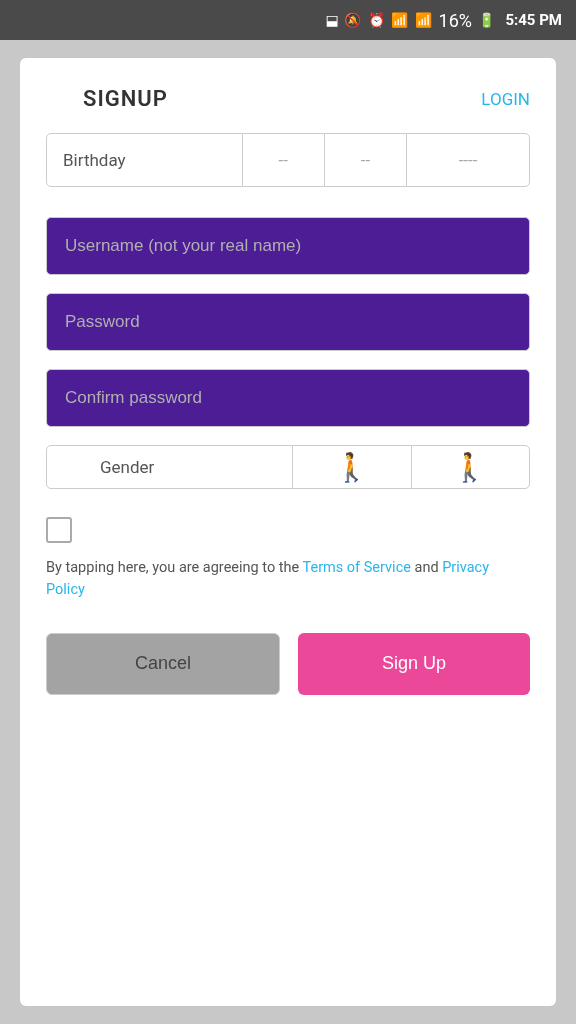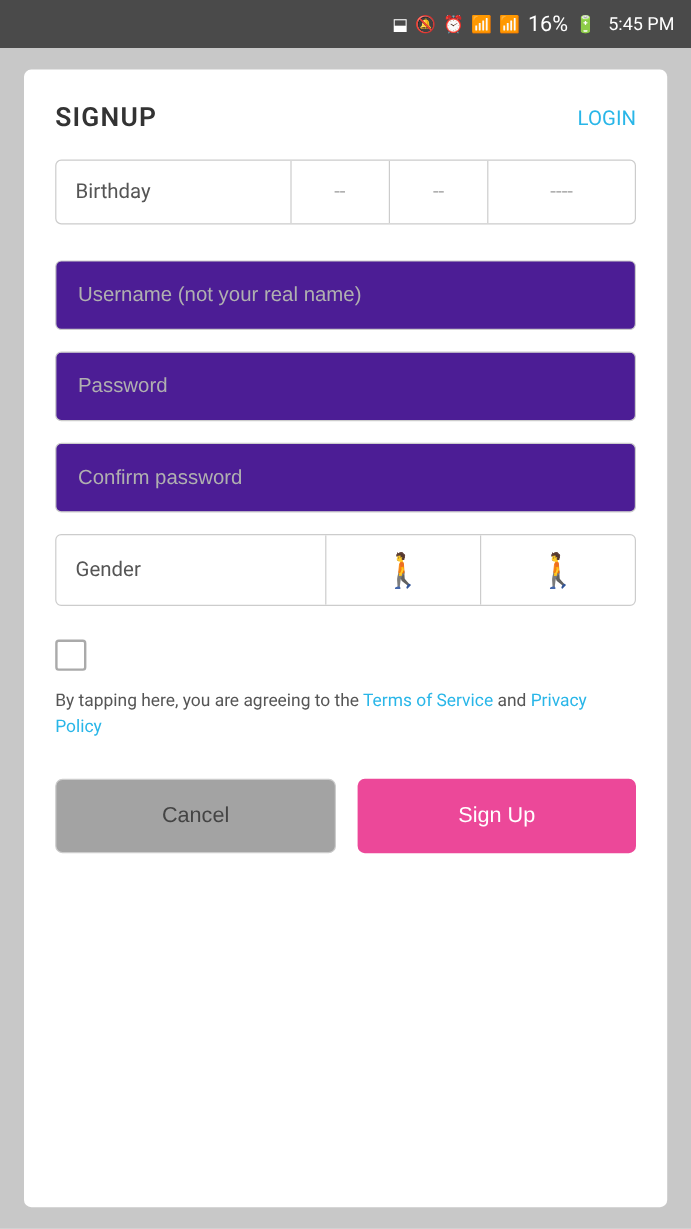--- a/index.html
+++ b/index.html
@@ -31,21 +31,21 @@
       align-items: center;
       gap: 6px;
     }
     .status-icon {
       color: white;
       font-size: 14px;
     }
     .status-time {
       color: white;
       font-size: 15px;
-      font-weight: 400;
+      font-weight: 700;
       margin-left: 4px;
     }
     .battery-text {
       color: white;
       font-size: 18px;
     }
 
     
     .card {
       background: white;
@@ -60,20 +60,21 @@
       display: flex;
       justify-content: space-between;
       align-items: center;
       margin-bottom: 22px;
     }
     .signup-title {
       font-size: 22px;
       font-weight: 600;
       color: #333;
       letter-spacing: 1px;
+      margin-left: 37px;
     }
     .login-link {
       font-size: 17px;
       color: #29b6e8;
       font-weight: 400;
       cursor: pointer;
       text-decoration: none;
       margin-left: 11px;
     }
 
@@ -126,21 +127,22 @@
       color: #b0b0b0;
     }
 
     
     .gender-row {
       display: flex;
       border: 1.5px solid #ccc;
       border-radius: 5px;
       overflow: hidden;
       margin-bottom: 26px;
-      height: 60px;
+      height: 44px;
+      padding-left: 37px;
     }
     .gender-label {
       flex: 1.5;
       display: flex;
       align-items: center;
       padding: 0 16px;
       font-size: 17px;
       color: #555;
       border-right: 1.5px solid #ccc;
     }

